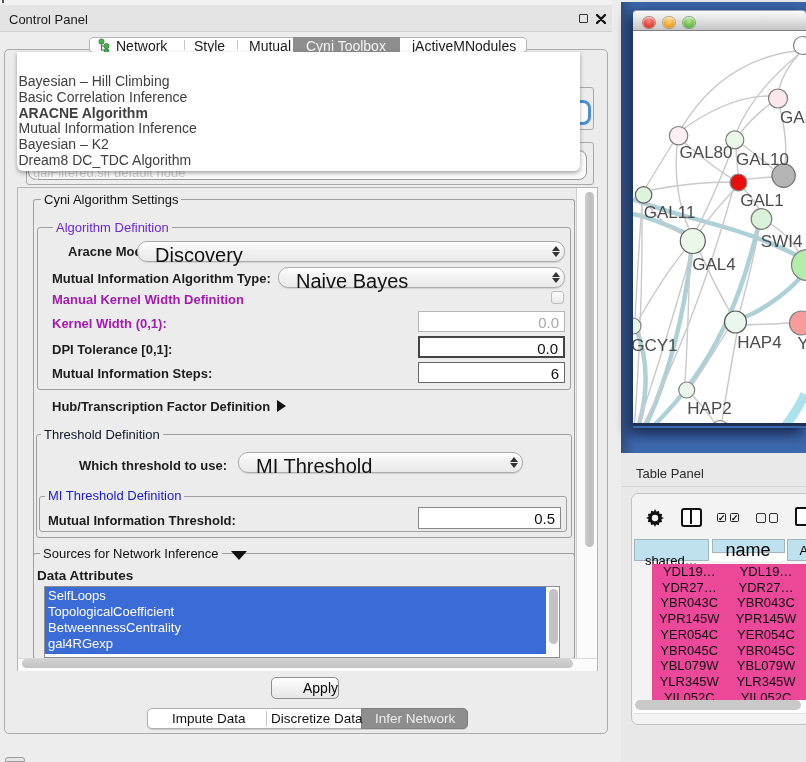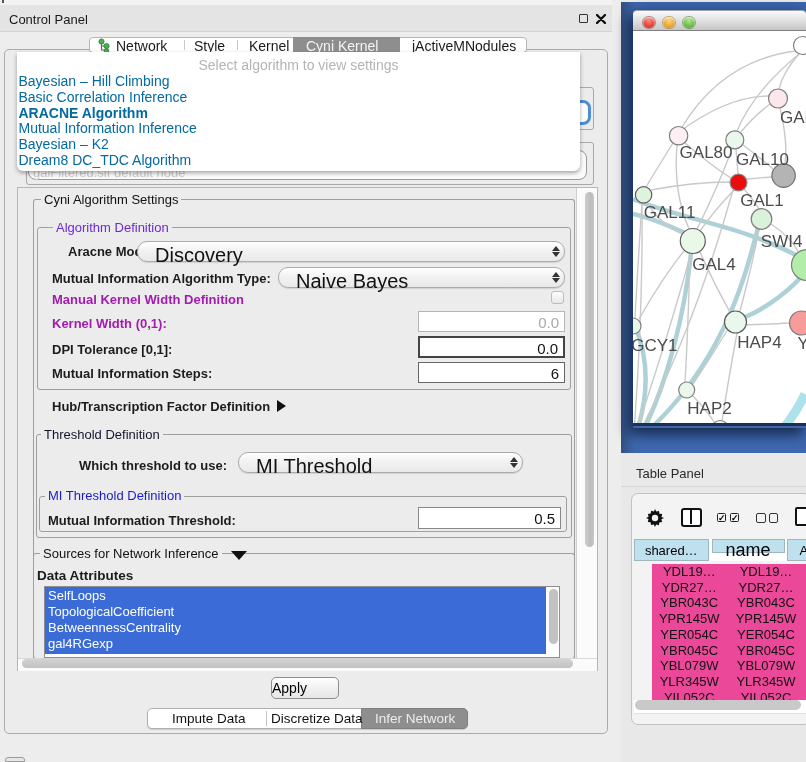--- a/index.html
+++ b/index.html
@@ -28,22 +28,22 @@
 
 <div class="abs" style="left:4px;top:49px;width:604px;height:685px;border:1px solid #ababab;border-radius:5px;background:#ececec"></div>
 
 <div class="abs" id="toptabs" style="left:89px;top:37px;width:438px;height:16px;background:#fff;border:1px solid #b6b6b6;border-radius:4px;box-shadow:0 1px 0 rgba(0,0,0,0.08)"></div>
 <div class="abs" style="left:184px;top:40px;width:1px;height:10px;background:#c8c8c8"></div>
 <div class="abs" style="left:237px;top:40px;width:1px;height:10px;background:#c8c8c8"></div>
 <div class="abs" style="left:293px;top:37px;width:107px;height:16px;background:#8e8e8e"></div>
 <div class="abs" style="left:89px;top:37px;width:438px;height:16px;font-size:14px;color:#1a1a1a">
  <span class="abs" style="left:27px;top:1px">Network</span>
  <span class="abs" style="left:105px;top:1px">Style</span>
- <span class="abs" style="left:160px;top:1px">Kernel</span>
- <span class="abs" style="left:217px;top:1px;color:#f4f4f4">Cyni Kernel</span>
+ <span class="abs" style="left:160px;top:1px">Mutual</span>
+ <span class="abs" style="left:217px;top:1px;color:#f4f4f4">Cyni Toolbox</span>
  <span class="abs" style="left:323px;top:1px">jActiveMNodules</span>
 </div>
 <svg class="abs" style="left:98px;top:38px" width="13" height="15" viewBox="0 0 13 15">
     <path d="M3.5 5 L3.5 12 L7 12 M3.5 8 L6.5 8" stroke="#5a6b7a" stroke-width="1.2" fill="none"></path>
     <circle cx="3.5" cy="3.5" r="2.6" fill="#4caf50" stroke="#2e7d32" stroke-width="0.8"></circle>
     <circle cx="8.5" cy="8" r="2.6" fill="#4caf50" stroke="#2e7d32" stroke-width="0.8"></circle>
     <circle cx="8.5" cy="13" r="2.4" fill="#4caf50" stroke="#2e7d32" stroke-width="0.8"></circle>
   </svg>
 
 <div class="gbox" style="left:26px;top:87px;width:568px;height:43px;border-color:#a8a8a8"></div>
@@ -113,25 +113,24 @@
  <svg class="abs" style="left:231px;top:551px" width="16" height="9">
       <path d="M0 0 L16 0 L8 9 Z" fill="#111"></path>
     </svg>
  <span class="lbl" style="left:37px;top:568px;font-size:13.5px">Data Attributes</span>
  <div class="abs" style="left:44px;top:586px;width:516px;height:72px;background:#fff;border:1px solid #8d8d8d"></div>
  <div class="abs" style="left:45px;top:587px;width:501px;height:67px;background:#3b6bd6;color:#fff;font-size:13px;line-height:16px;padding:1px 0 0 3px">SelfLoops<br>TopologicalCoefficient<br>BetweennessCentrality<br>gal4RGexp</div>
  <div class="abs" style="left:549px;top:589px;width:9px;height:55px;background:#c2c2c2;border-radius:5px"></div>
 </div>
 
 <div class="abs" style="left:17px;top:52px;width:563px;height:119px;background:#fff;border-radius:0 0 6px 6px;box-shadow:0 2px 4px rgba(0,0,0,0.35)">
- <div class="abs" style="left:0;top:5px;width:100%;text-align:center;font-size:14px;color:#b4b4b4">Select algorithm to view settings</div>
- <div class="abs" style="left:1.5px;top:22px;font-size:14px;color:#0369a1;line-height:15.8px;white-space:nowrap">Bayesian – Hill Climbing<br>Basic Correlation Inference<br><b>ARACNE Algorithm</b><br>Mutual Information Inference<br>Bayesian – K2<br>Dream8 DC_TDC Algorithm</div>
-</div>
-
-<div class="abs" style="left:271px;top:677px;width:68px;height:22px;background:linear-gradient(#ffffff,#f1f1f1 50%,#e6e6e6);border:1px solid #8e8e8e;border-radius:5px;text-align:left;font-size:14px;padding-top:2px">Apply</div>
+ <div class="abs" style="left:1.5px;top:22px;font-size:14px;color:#404040;line-height:15.8px;white-space:nowrap">Bayesian – Hill Climbing<br>Basic Correlation Inference<br><b>ARACNE Algorithm</b><br>Mutual Information Inference<br>Bayesian – K2<br>Dream8 DC_TDC Algorithm</div>
+</div>
+
+<div class="abs" style="left:271px;top:677px;width:68px;height:22px;background:linear-gradient(#ffffff,#f1f1f1 50%,#e6e6e6);border:1px solid #8e8e8e;border-radius:5px;text-align:right;font-size:14px;padding-top:2px">Apply</div>
 <div class="abs" style="left:147px;top:708px;width:321px;height:21px;background:#fff;border:1px solid #b0b0b0;border-radius:5px;box-shadow:0 1px 1px rgba(0,0,0,0.15)"></div>
 <div class="abs" style="left:266px;top:711px;width:1px;height:15px;background:#c4c4c4"></div>
 <div class="abs" style="left:361px;top:708px;width:107px;height:21px;background:#8e8e8e;border-radius:0 5px 5px 0;border:1px solid #7f7f7f"></div>
 <div class="abs" style="left:147px;top:711px;width:321px;height:18px;font-size:13.5px;color:#111">
  <span class="abs" style="left:25px">Impute Data</span>
  <span class="abs" style="left:124px">Discretize Data</span>
  <span class="abs" style="left:228px;color:#ededed">Infer Network</span>
 </div>
 <div class="abs" style="left:5px;top:757px;width:20px;height:5px;background:#e6e6e6;border:1px solid #9a9a9a;border-radius:3px 3px 0 0"></div>
 
@@ -233,21 +232,21 @@
  <div class="abs" style="left:60px;top:55px;width:21px;height:19px;border:2.8px solid #111;border-radius:3px;background:#fff">
       <div class="abs" style="left:6.6px;top:0;width:2.6px;height:14px;background:#111"></div>
     </div>
  <div class="abs" style="left:96px;top:60px;width:9px;height:9px;border:1.4px solid #222;border-radius:1.5px;font-size:9px;line-height:8px;font-weight:bold;text-align:center">✓</div>
  <div class="abs" style="left:109px;top:60px;width:9px;height:9px;border:1.4px solid #222;border-radius:1.5px;font-size:9px;line-height:8px;font-weight:bold;text-align:center">✓</div>
  <div class="abs" style="left:135px;top:60px;width:9.5px;height:9.5px;border:1.4px solid #333;border-radius:2px"></div>
  <div class="abs" style="left:147.5px;top:60px;width:9.5px;height:9.5px;border:1.4px solid #333;border-radius:2px"></div>
  <div class="abs" style="left:174px;top:54px;width:14px;height:19px;border:2.6px solid #111;border-radius:2px;background:#fff"></div>
 
  <div class="abs" style="left:13px;top:86px;width:172px;height:21.5px;background:#fff"></div>
- <div class="abs" style="left:13px;top:86px;width:74.5px;height:21.5px;background:#bfe0ef;border:1px solid #9fb6bf;font-size:13px;text-align:center;padding-top:3px">shared…</div>
+ <div class="abs" style="left:13px;top:86px;width:74.5px;height:21.5px;background:#bfe0ef;border:1px solid #9fb6bf;font-size:13px;text-align:center;padding-top:13px">shared…</div>
  <div class="abs" style="left:90.5px;top:86px;width:73px;height:14px;background:#bfe0ef;border:1px solid #9fb6bf;font-size:18px;text-align:center;padding-top:0">name</div>
  <div class="abs" style="left:165.5px;top:86px;width:20px;height:21.5px;background:#bfe0ef;border:1px solid #9fb6bf;font-size:13px;padding:3px 0 0 12px">A</div>
 
  <div class="abs" style="left:31px;top:111px;width:172px;height:136px;background:#ec4899;overflow:hidden;font-size:13px;color:#111">
   <div class="abs" style="left:0;width:74.5px;text-align:center;line-height:15.7px">YDL19…<br>YDR27…<br>YBR043C<br>YPR145W<br>YER054C<br>YBR045C<br>YBL079W<br>YLR345W<br>YIL052C</div>
   <div class="abs" style="left:77.5px;width:73px;text-align:center;line-height:15.7px">YDL19…<br>YDR27…<br>YBR043C<br>YPR145W<br>YER054C<br>YBR045C<br>YBL079W<br>YLR345W<br>YIL052C</div>
   <div class="abs" style="left:157px;width:30px;line-height:15.7px">13<br>12<br>&nbsp;<br>9.<br>8.<br>9.<br>&nbsp;<br>9.<br>9.</div>
  </div>
  <div class="abs" style="left:13px;top:247px;width:172px;height:12.5px;background:#fff"></div>
  <div class="abs" style="left:14px;top:247.4px;width:166px;height:9.5px;background:#c9c9c9;border-radius:5px"></div>

